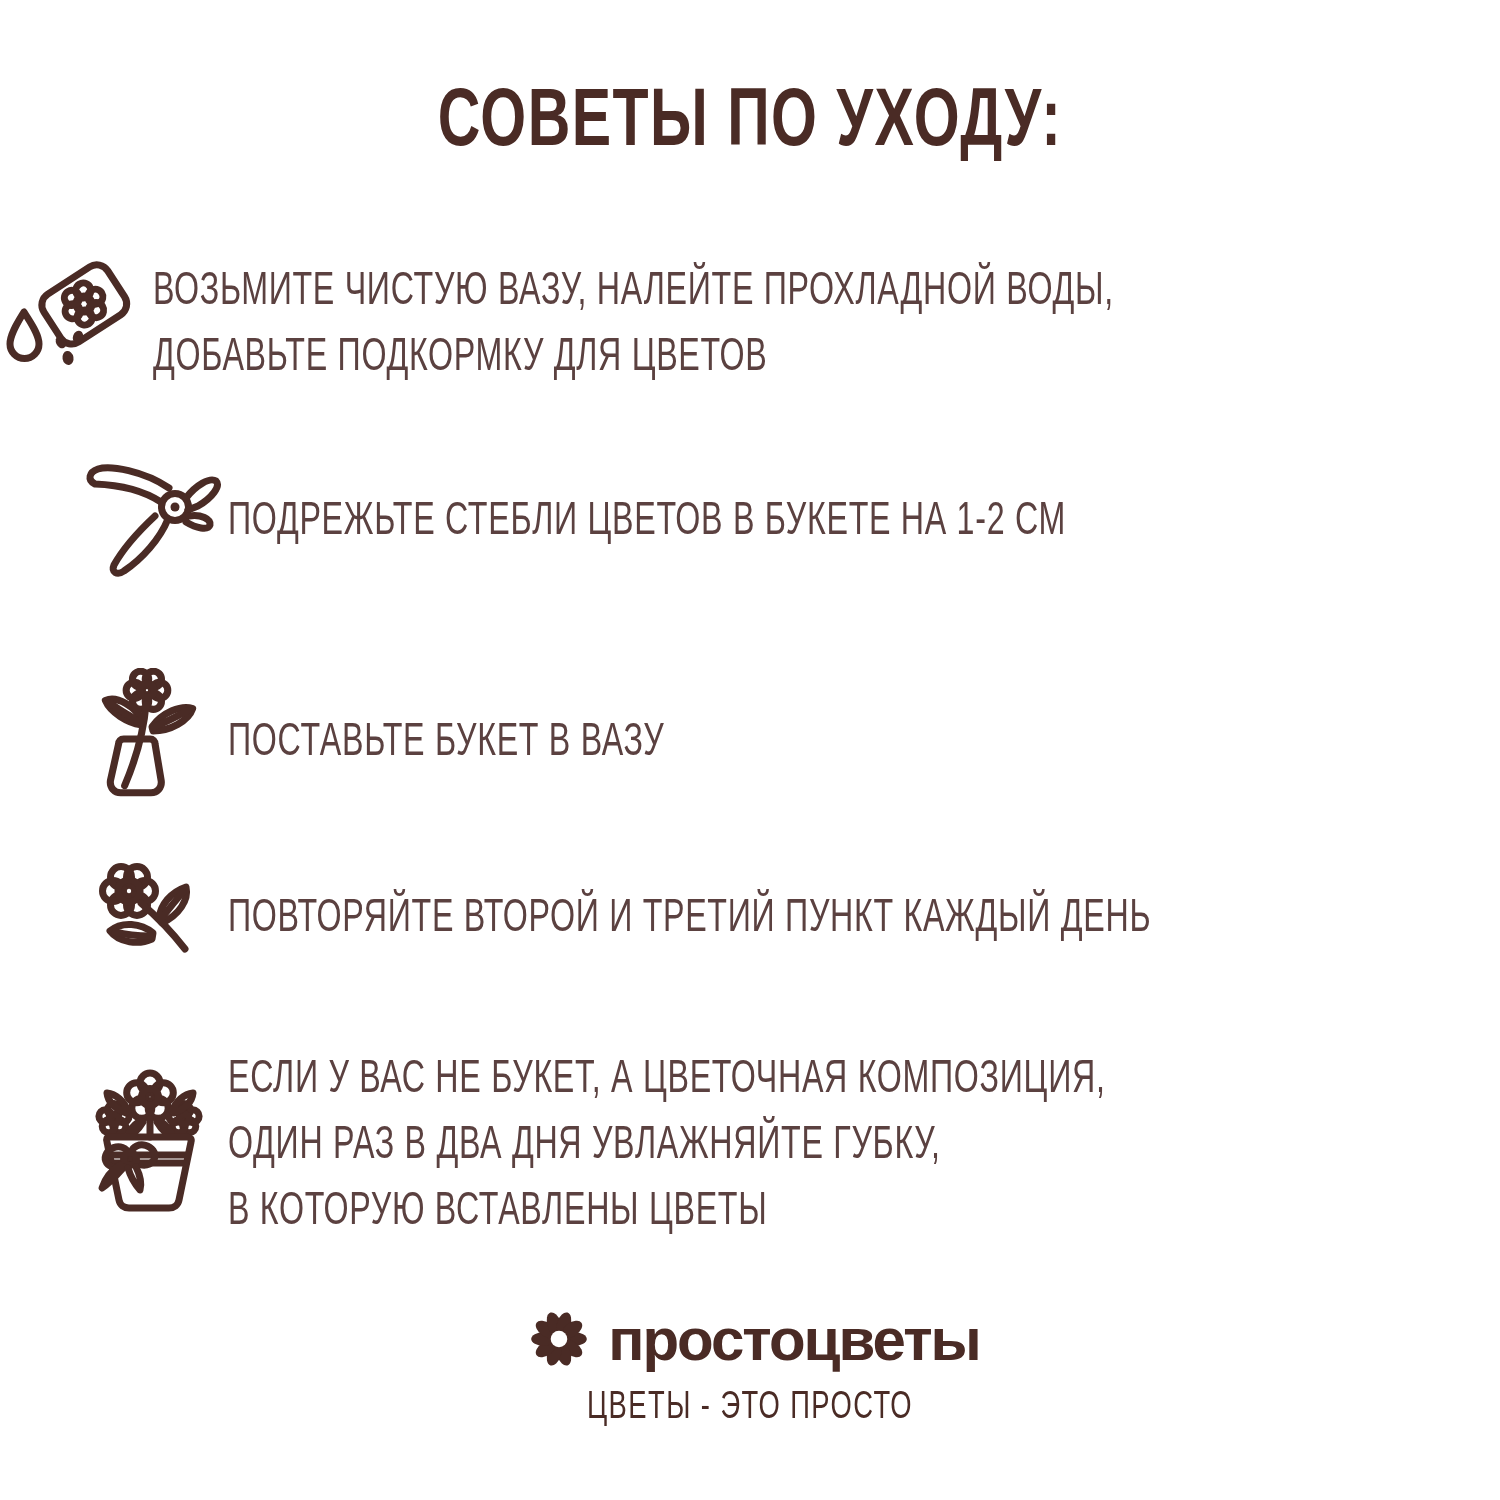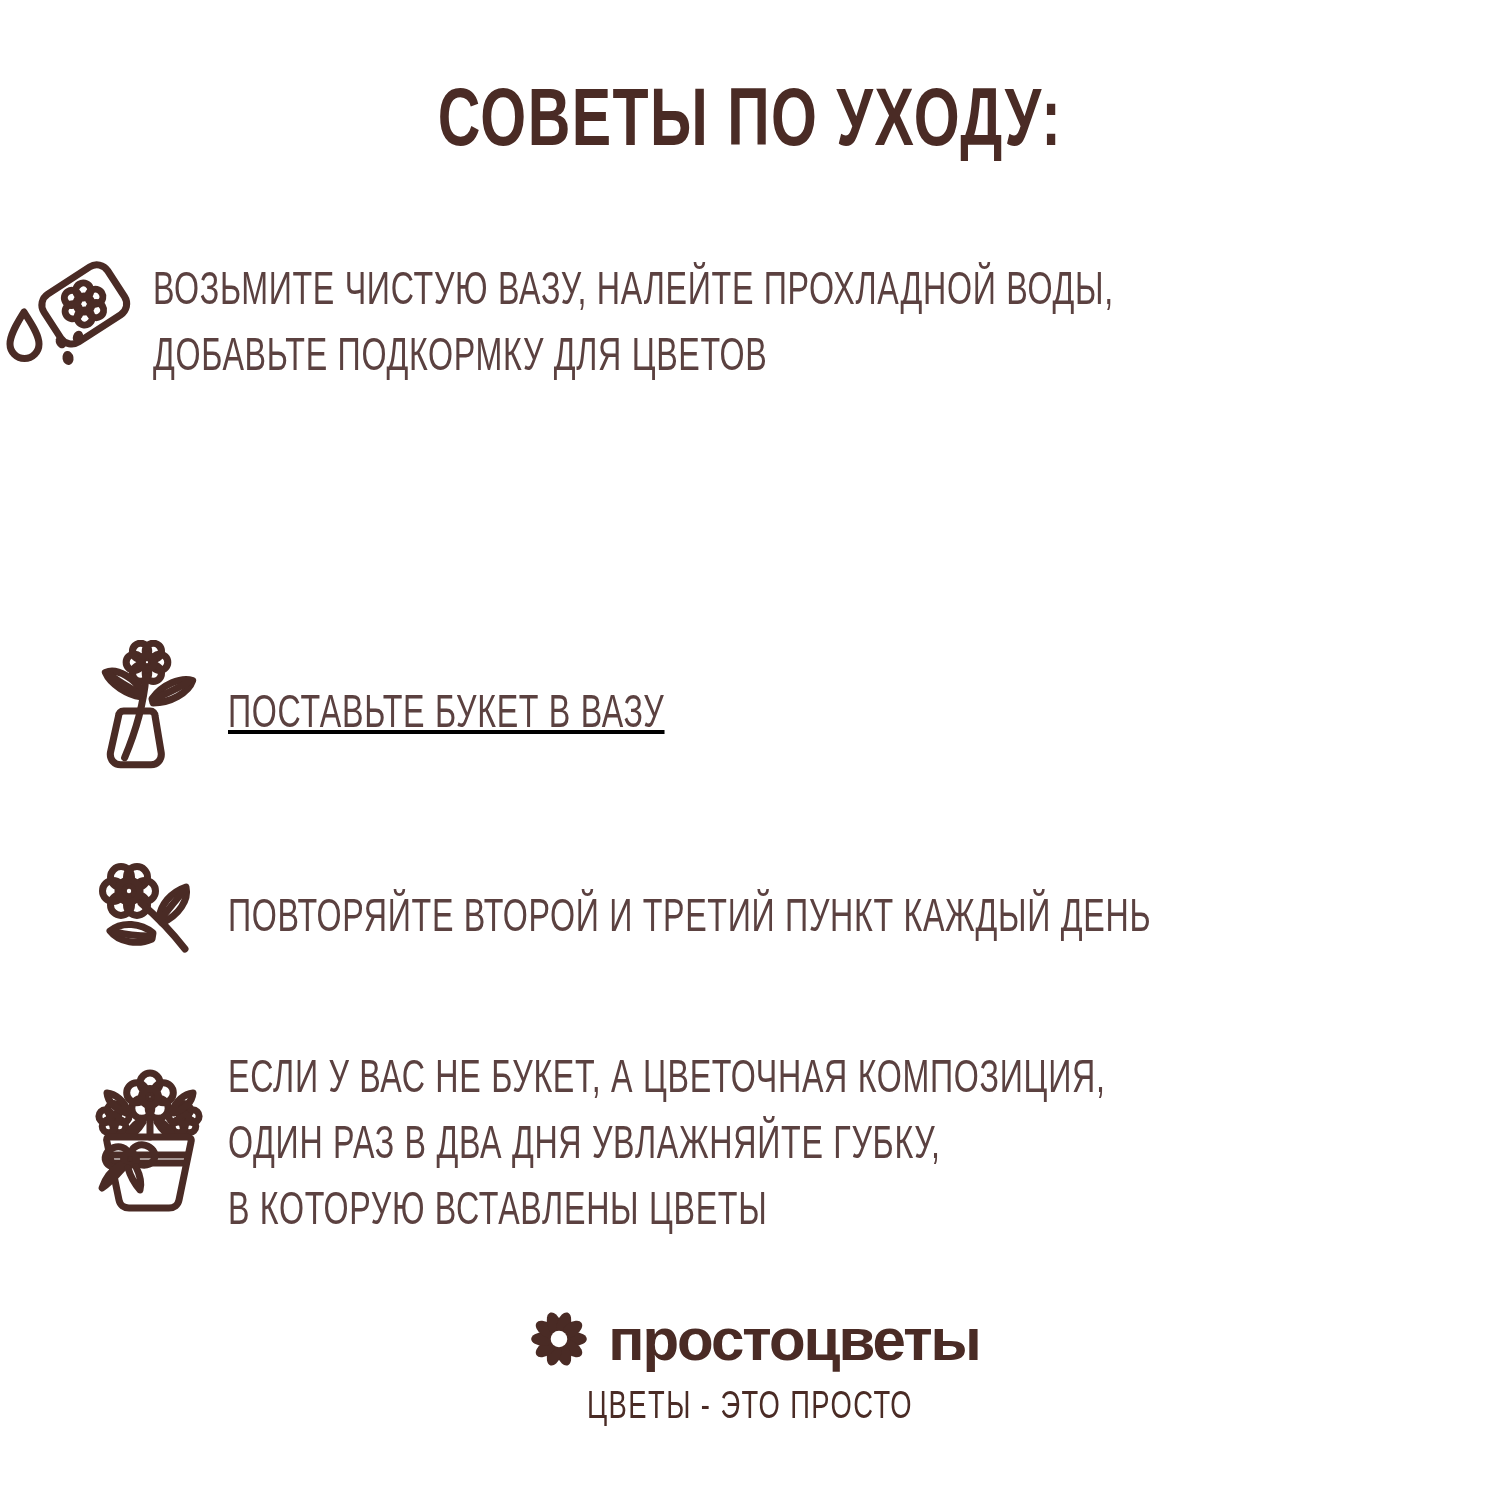--- a/index.html
+++ b/index.html
@@ -15,21 +15,21 @@
   .tip{position:absolute;left:70px;right:50px;display:flex;align-items:center;}
   .tip-icon{flex:0 0 158px;width:158px;display:flex;align-items:center;justify-content:center;}
   .tip-text{
     flex:1;font-size:46px;line-height:66px;letter-spacing:1px;
     color:var(--c-body,#5B4140);transform:scaleX(0.70);transform-origin:left center;
     white-space:nowrap;
   }
   .tip-line{display:block;}
   .tip-1{top:236px;height:170px;justify-content:center;}
   .tip-2{top:448px;height:140px;}
-  .tip-3{top:636px;height:150px;text-decoration:underline;}
+  .tip-3{top:664px;height:150px;}
   .tip-4{top:845px;height:140px;}
   .tip-5{top:1042px;height:200px;}
   .ic{stroke:var(--c-icon,#4A2B25);fill:none;stroke-width:7;stroke-linecap:round;stroke-linejoin:round;}
   .ic-fill{fill:var(--c-icon,#4A2B25);stroke:none;}
   .footer{
     position:absolute;top:1300px;left:0;width:100%;
     display:flex;flex-direction:column;align-items:center;
   }
   .brand-row{display:flex;align-items:center;gap:10px;justify-content:flex-end;}
   .brand-name{
@@ -70,20 +70,37 @@
           <ellipse cx="69" cy="102" rx="5.5" ry="7" transform="rotate(-10 69 102)"></ellipse>
         </g>
       </svg>
     </div>
     <div class="tip-text">
       <span class="tip-line">ВОЗЬМИТЕ ЧИСТУЮ ВАЗУ, НАЛЕЙТЕ ПРОХЛАДНОЙ ВОДЫ,</span>
       <span class="tip-line">ДОБАВЬТЕ ПОДКОРМКУ ДЛЯ ЦВЕТОВ</span>
     </div>
   </div>
 
+  <div class="tip tip-2">
+    <div class="tip-icon">
+      <svg width="150" height="130" viewBox="0 0 150 130">
+        <g class="ic">
+          <path d="M95,35 C70,18 36,12 24,16 C15,19 13,27 21,31 C48,32 70,38 87,49"></path>
+          <circle cx="101" cy="54" r="13.5"></circle>
+          <path d="M112,45 C122,32 136,24 142,28 C147,33 138,45 124,53 L114,57"></path>
+          <path d="M115,63 C127,61 137,66 136,72 C134,78 122,75 112,69"></path>
+          <path d="M94,66 C86,86 68,106 50,118 C43,123 37,119 40,112 C50,94 66,77 81,63"></path>
+        </g>
+        <circle class="ic-fill" cx="101" cy="54" r="4.5"></circle>
+      </svg>
+    </div>
+    <div class="tip-text">
+      <span class="tip-line">ПОДРЕЖЬТЕ СТЕБЛИ ЦВЕТОВ В БУКЕТЕ НА 1-2 СМ</span>
+    </div>
+  </div>
 
   <div class="tip tip-3">
     <div class="tip-icon">
       <svg width="112" height="142" viewBox="0 0 110 140">
         <g class="ic" stroke-width="6.5">
           <circle cx="65.5" cy="22" r="8"></circle>
           <circle cx="59.3" cy="32.8" r="8"></circle>
           <circle cx="46.7" cy="32.8" r="8"></circle>
           <circle cx="40.5" cy="22" r="8"></circle>
           <circle cx="46.7" cy="11.2" r="8"></circle>

